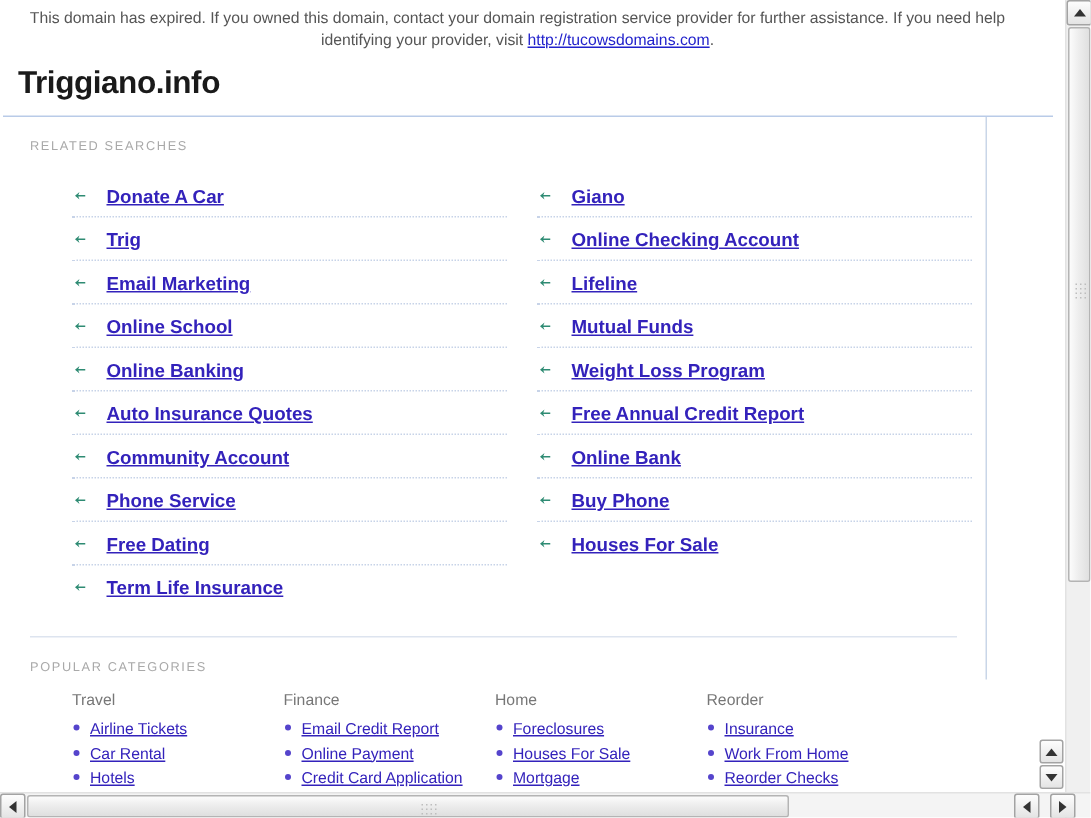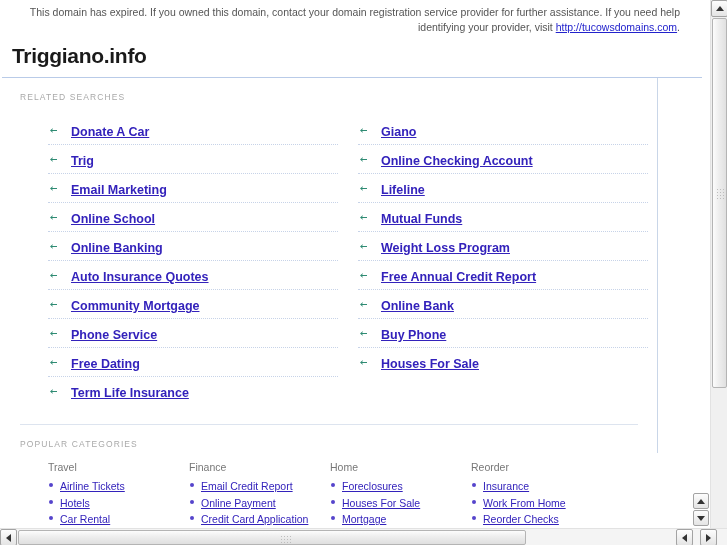--- a/index.html
+++ b/index.html
@@ -26,21 +26,21 @@
     height: 528px;
     overflow: hidden;
     background: #ffffff;
   }
 
   
   #notice {
     width: 690px;
     margin: 0;
     padding: 5px 10px 3px 10px;
-    text-align: right;
+    text-align: center;
     font-size: 10.5px;
     line-height: 15px;
     color: #555555;
     font-family: "Liberation Sans", sans-serif;
   }
   #notice a {
     color: #2222cc;
     text-decoration: underline;
   }
 
@@ -424,21 +424,21 @@
                   </svg>
                 </span>
               <a class="rs-link" href="#">Auto Insurance Quotes</a>
             </div>
             <div class="rs-item">
               <span class="rs-bullet">
                   <svg width="7" height="7" viewBox="0 0 7 7">
                     <path d="M0 3.5 L3 1 L2.2 3 L7 3 L7 4 L2.2 4 L3 6 Z" fill="#2e8b73"></path>
                   </svg>
                 </span>
-              <a class="rs-link" href="#">Community Mortgage</a>
+              <a class="rs-link" href="#">Community Account</a>
             </div>
             <div class="rs-item">
               <span class="rs-bullet">
                   <svg width="7" height="7" viewBox="0 0 7 7">
                     <path d="M0 3.5 L3 1 L2.2 3 L7 3 L7 4 L2.2 4 L3 6 Z" fill="#2e8b73"></path>
                   </svg>
                 </span>
               <a class="rs-link" href="#">Phone Service</a>
             </div>
             <div class="rs-item">
@@ -540,25 +540,25 @@
 
         <div id="pop-cols">
           <div class="pop-col">
             <div class="pop-head">Travel</div>
             <div class="pop-item">
               <span class="pop-bullet"></span>
               <a class="pop-link" href="#">Airline Tickets</a>
             </div>
             <div class="pop-item">
               <span class="pop-bullet"></span>
+              <a class="pop-link" href="#">Car Rental</a>
+            </div>
+            <div class="pop-item">
+              <span class="pop-bullet"></span>
               <a class="pop-link" href="#">Hotels</a>
-            </div>
-            <div class="pop-item">
-              <span class="pop-bullet"></span>
-              <a class="pop-link" href="#">Car Rental</a>
             </div>
           </div>
 
           <div class="pop-col">
             <div class="pop-head">Finance</div>
             <div class="pop-item">
               <span class="pop-bullet"></span>
               <a class="pop-link" href="#">Email Credit Report</a>
             </div>
             <div class="pop-item">

